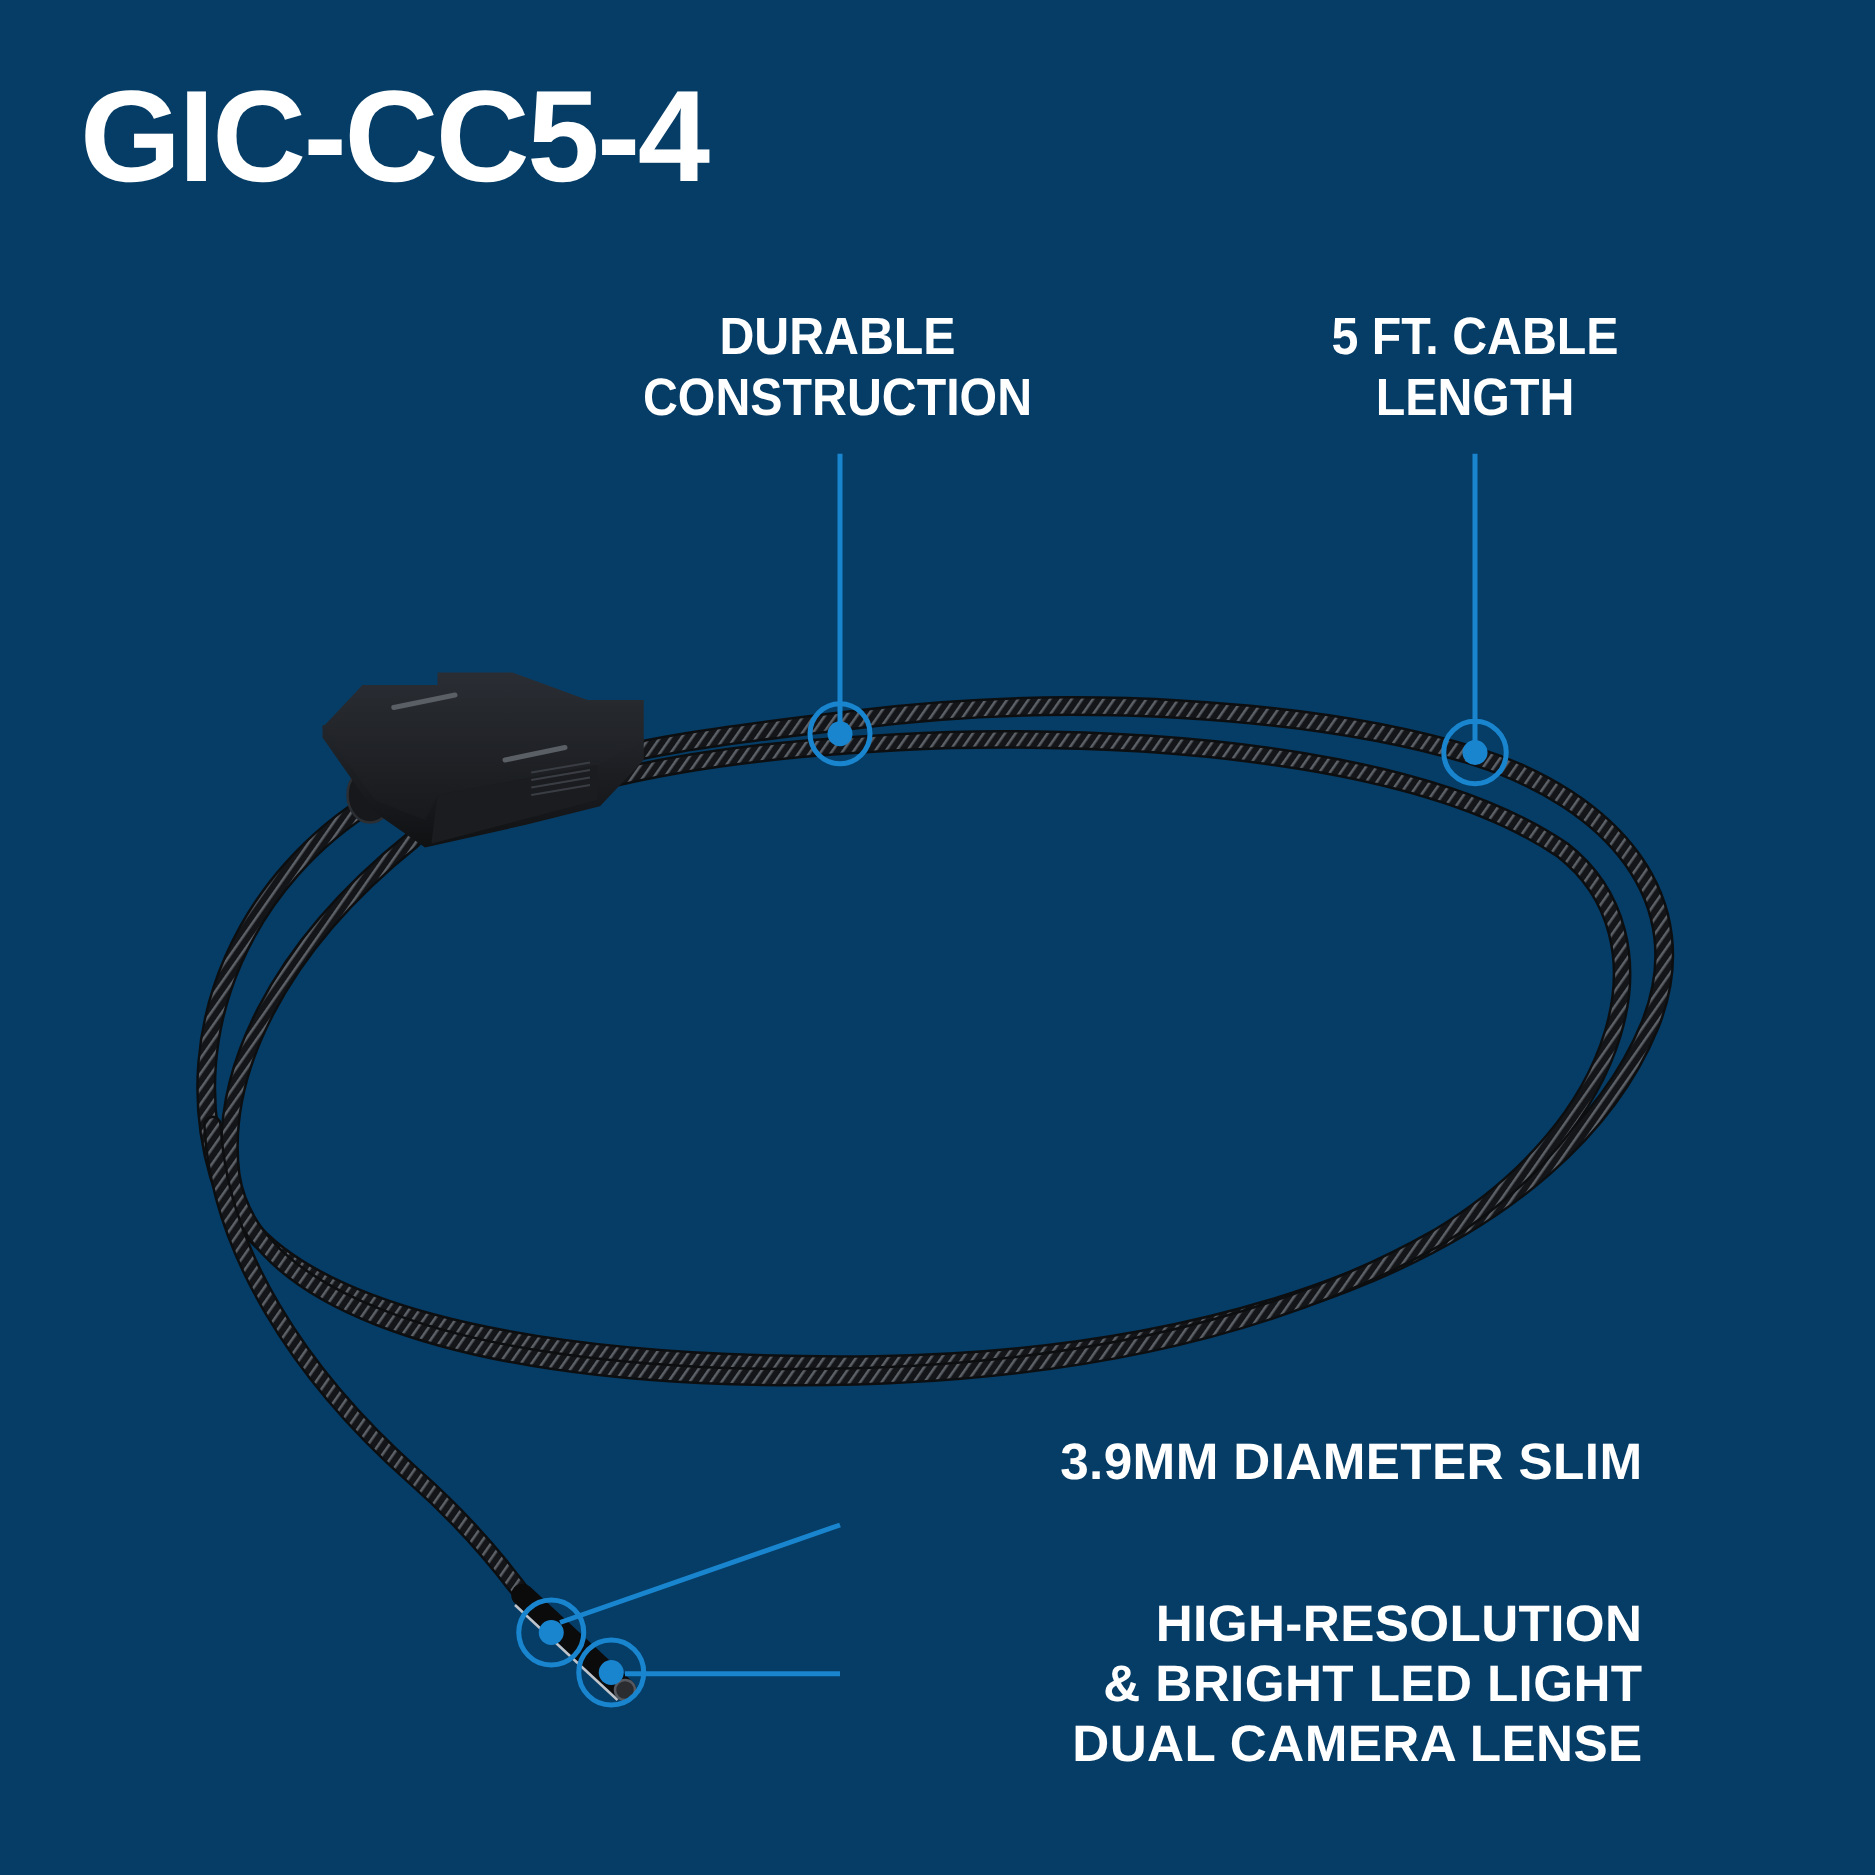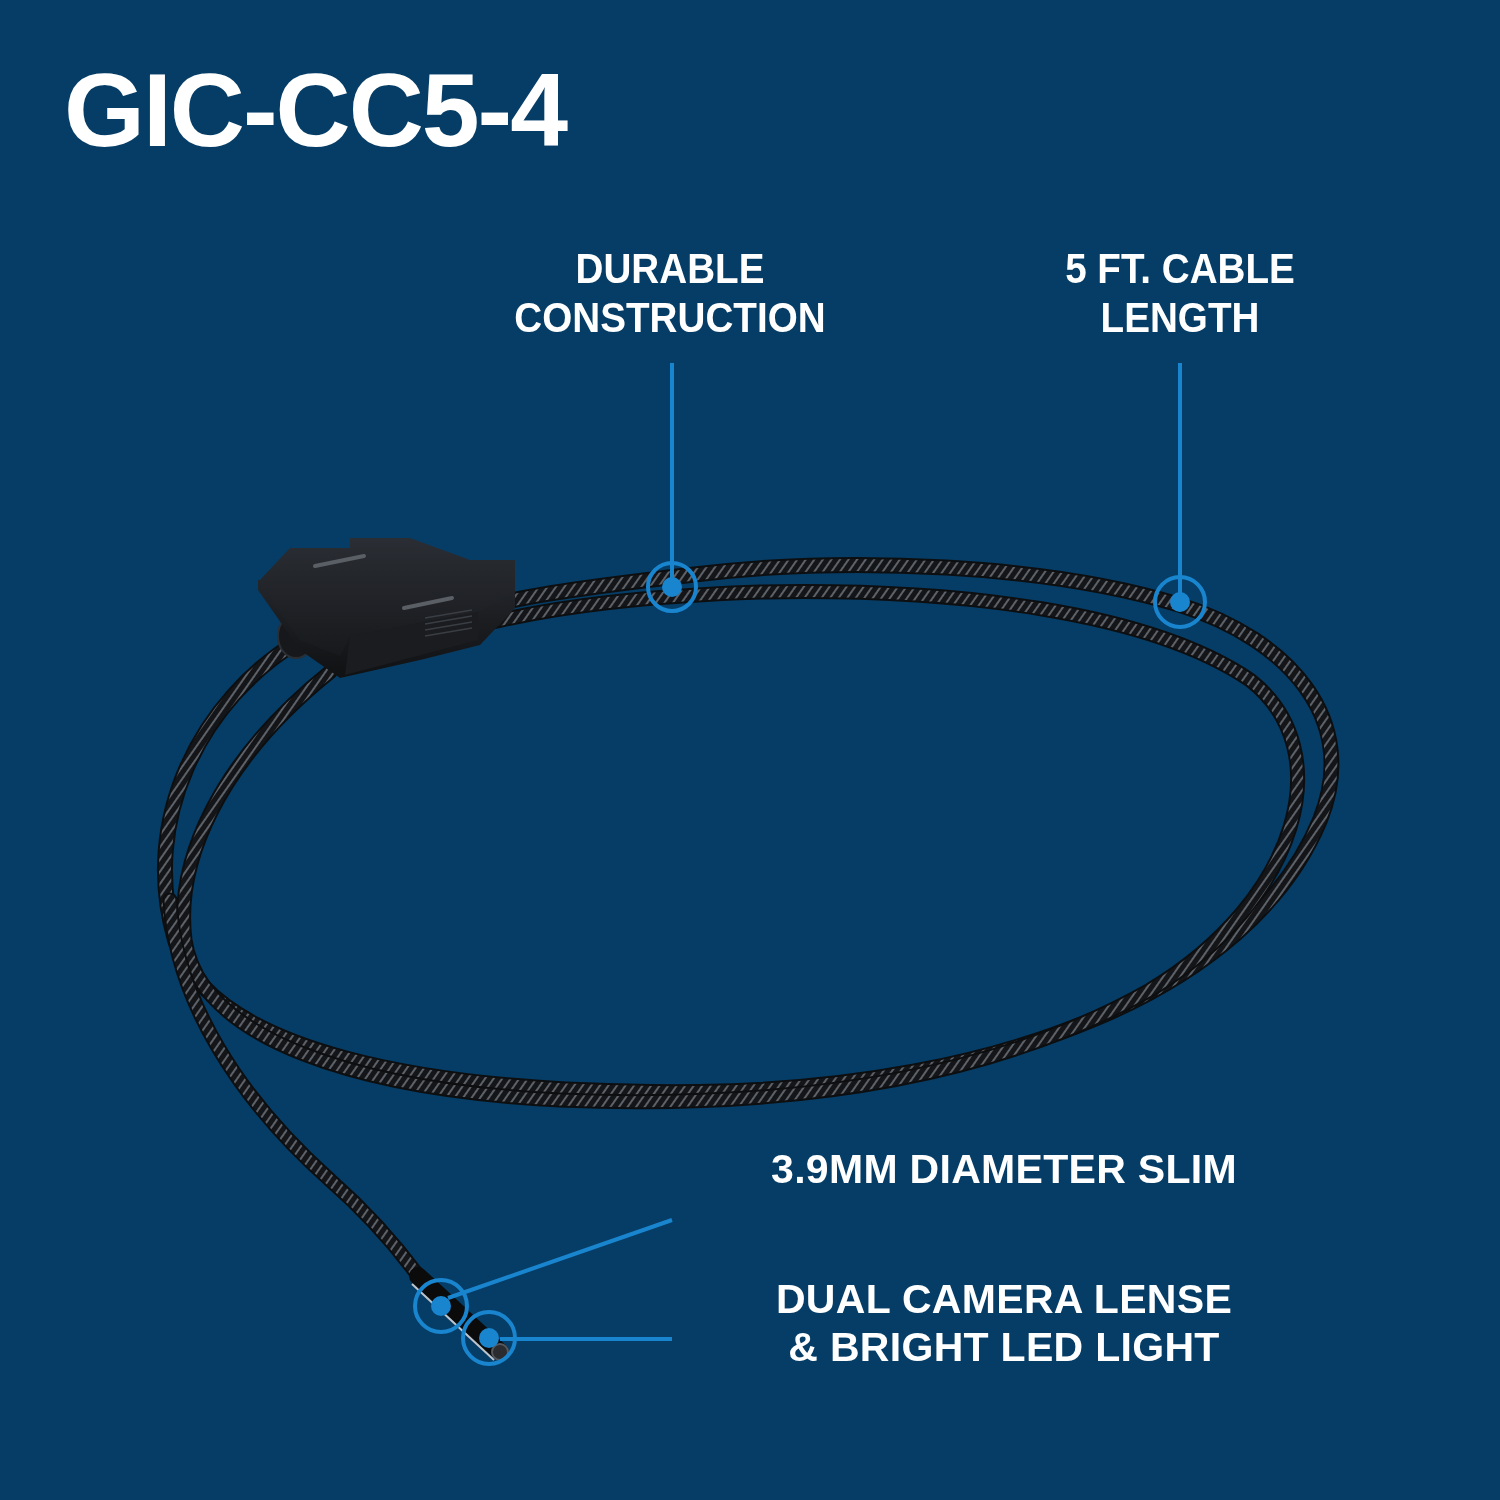--- a/index.html
+++ b/index.html
@@ -13,21 +13,21 @@
   .title {
     position: absolute; left: 64px; top: 58px;
     color: #ffffff; font-weight: 700; font-size: 104px; letter-spacing: -2px;
     line-height: 1; margin: 0;
   }
   .label {
     position: absolute; color: #ffffff; font-weight: 700;
     text-transform: uppercase; line-height: 1.17;
   }
   .label-top { font-size: 42px; text-align: center; transform: scaleX(0.92); transform-origin: center; }
-  .label-bottom { font-size: 41px; text-align: center; letter-spacing: 0.3px; }
+  .label-bottom { font-size: 41px; text-align: right; letter-spacing: 0.3px; }
   #lbl-durable { left: 470px; top: 244px; width: 400px; }
   #lbl-cable   { left: 1020px; top: 244px; width: 320px; }
   #lbl-slim    { left: 694px; top: 1146px; width: 620px; }
   #lbl-lens    { left: 694px; top: 1276px; width: 620px; }
   .line-row { display: block; white-space: nowrap; }
   svg { position: absolute; left: 0; top: 0; }
 </style>
 </head>
 <body>
 
@@ -126,17 +126,18 @@
   <div class="label label-top" id="lbl-cable">
     <span class="line-row">5 FT. CABLE</span>
     <span class="line-row">LENGTH</span>
   </div>
 
   <div class="label label-bottom" id="lbl-slim">
     <span class="line-row">3.9MM DIAMETER SLIM</span>
   </div>
 
   <div class="label label-bottom" id="lbl-lens">
+    <span class="line-row">HIGH-RESOLUTION</span>
+    <span class="line-row">&amp; BRIGHT LED LIGHT</span>
     <span class="line-row">DUAL CAMERA LENSE</span>
-    <span class="line-row">&amp; BRIGHT LED LIGHT</span>
   </div>
 
 </div>
 
 </body></html>

